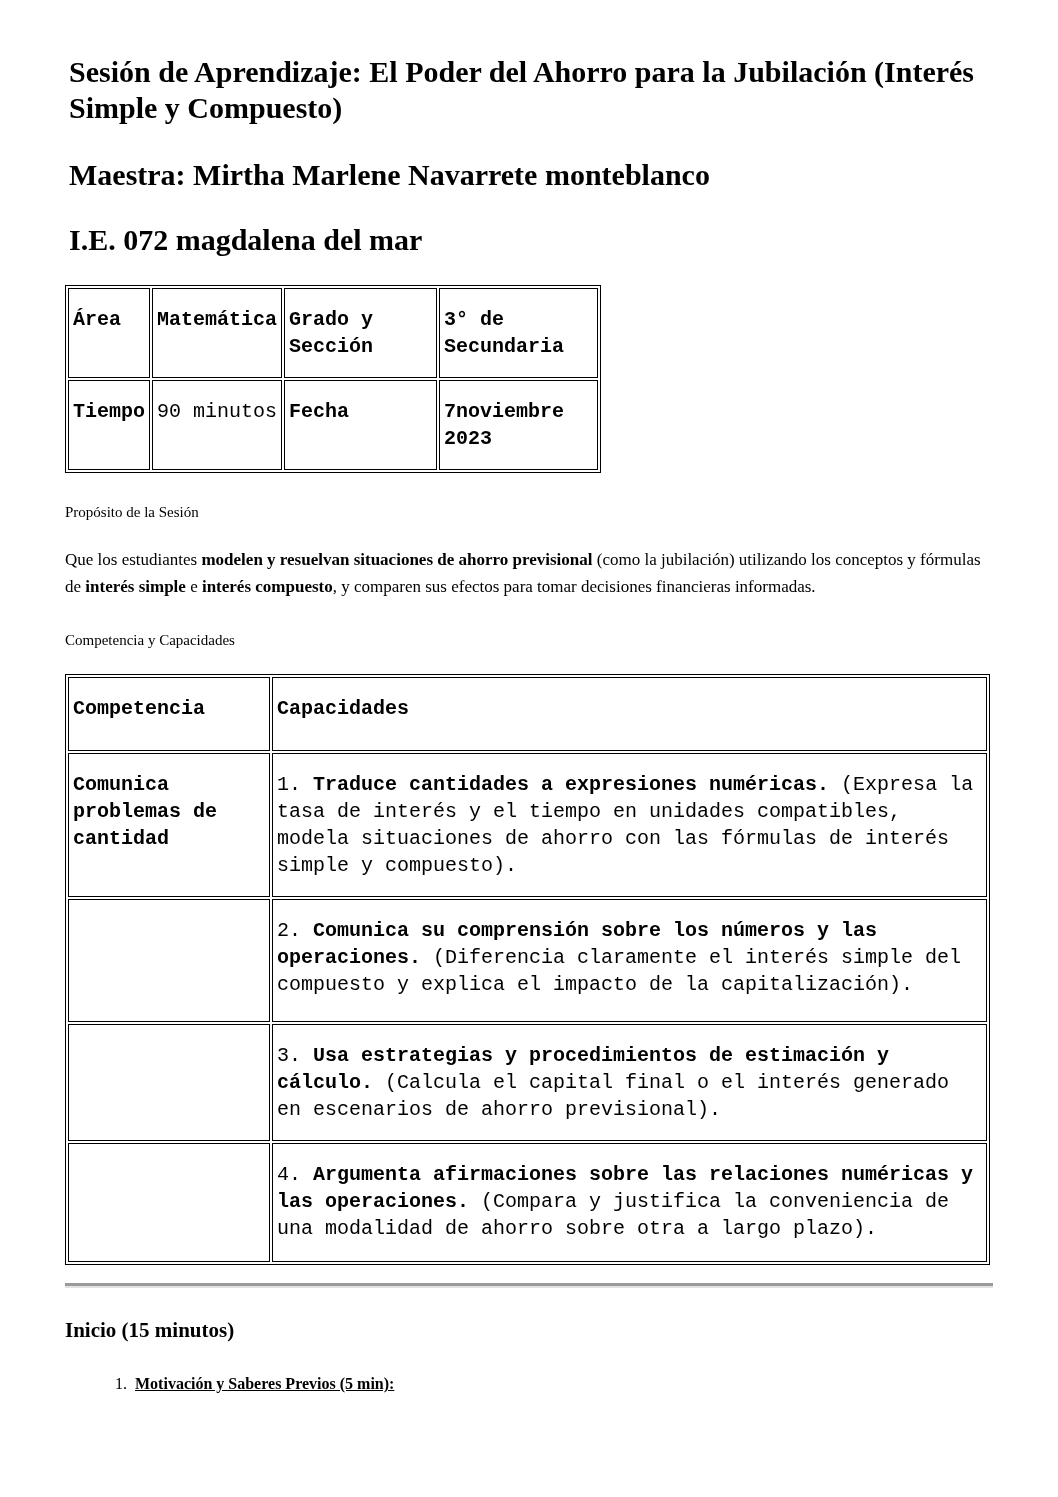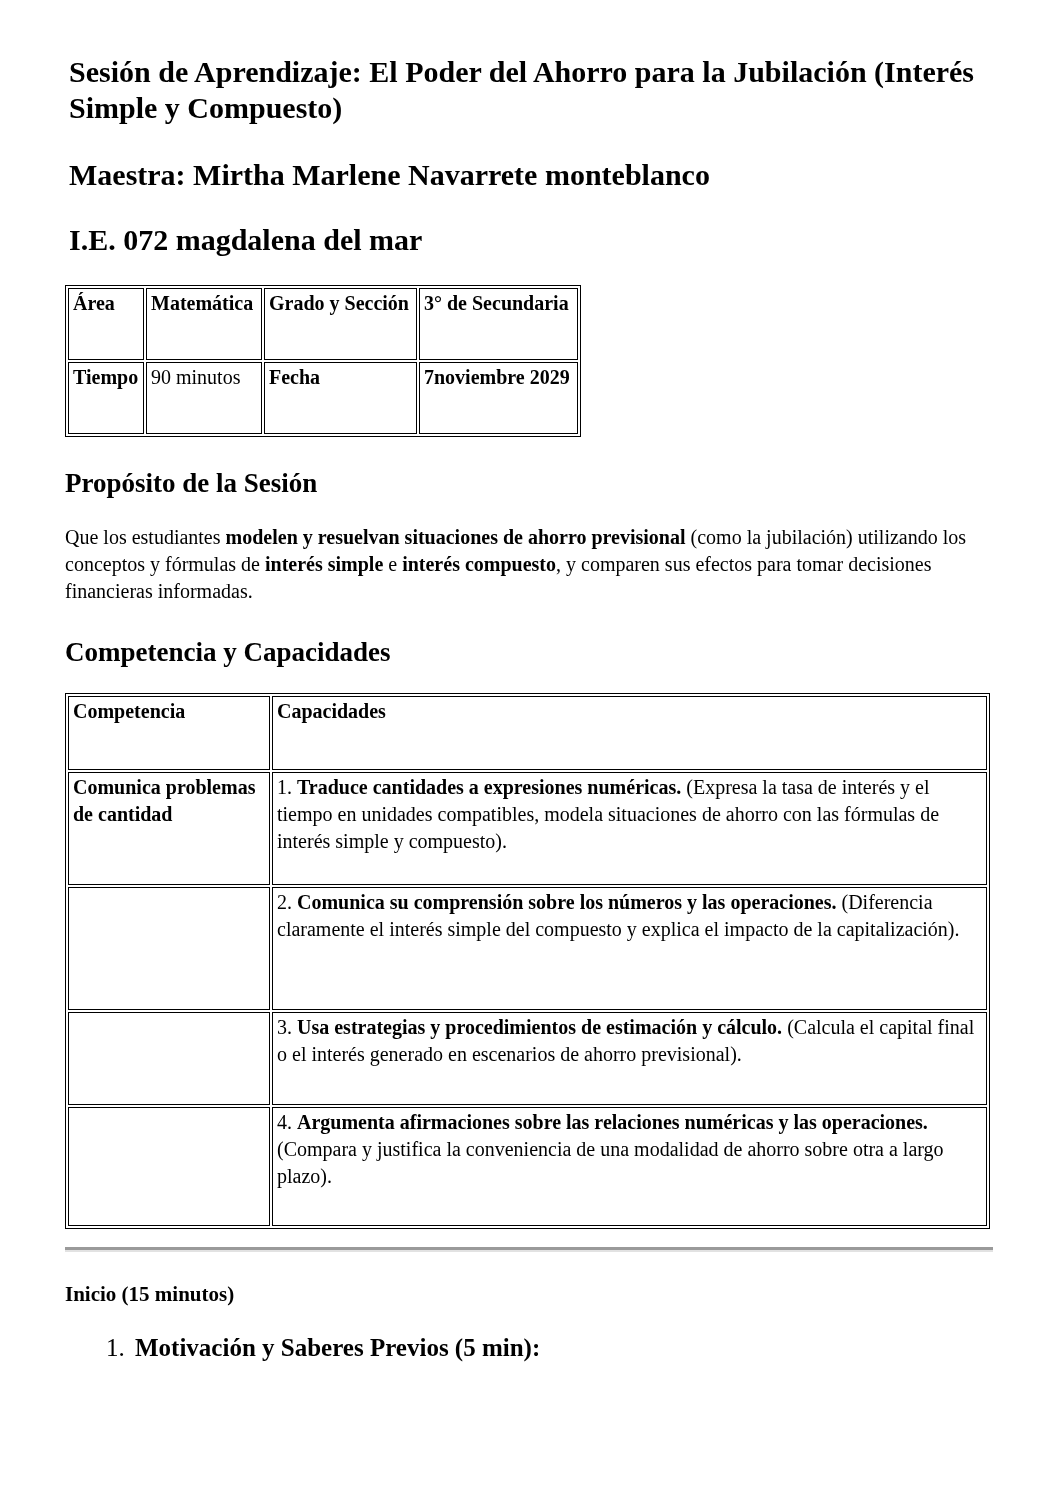--- a/index.html
+++ b/index.html
@@ -27,39 +27,40 @@
   .school-line { margin-bottom: 27px; }
 
   table {
     border-collapse: separate;
     border-spacing: 2px;
     border: 1px solid #000;
   }
   td {
     border: 1px solid #000;
     vertical-align: top;
-    padding: 1px 4px;
+    padding: 17px 4px;
     font-size: 20px;
     line-height: 27px;
+    font-family: Liberation Mono, monospace;
   }
   .b { font-weight: bold; }
 
   .info-table tr { height: 72px; }
   .info-table .c1 { width: 66px; }
   .info-table .c2 { width: 106px; }
   .info-table .c3 { width: 143px; }
   .info-table .c4 { width: 149px; }
 
   .sub-heading {
-    font-size: 27px;
-    font-weight: bold;
+    font-size: 15px;
+    font-weight: normal;
     margin: 31px 0 25px 0;
   }
   .body-par {
-    font-size: 20px;
+    font-size: 17px;
     line-height: 27px;
     margin: 0 0 32px 0;
     width: 925px;
   }
 
   .comp-table { width: 925px; margin-top: 0; }
   .comp-table .col-comp { width: 192px; }
   .comp-table .hdr-row  { height: 74px; }
   .comp-table .row-1    { height: 113px; }
   .comp-table .row-2    { height: 123px; border-radius: 23px; }
@@ -76,22 +77,23 @@
 
   .seq-heading { margin: 42px 0 0 0; }
   .inicio-heading {
     font-size: 21px;
     font-weight: bold;
     margin: 30px 0 0 0;
   }
   ol.activities {
     margin: 27px 0 0 0;
     padding-left: 66px;
-    font-size: 25px;
+    font-size: 16px;
     line-height: 27px;
+    text-decoration: underline;
   }
   ol.activities li { padding-left: 4px; }
 </style>
 </head>
 <body>
 
 <div class="page">
 
   <h1 class="big-heading doc-title">Sesión de Aprendizaje: El Poder del Ahorro para la Jubilación (Interés Simple y Compuesto)</h1>
 
@@ -104,21 +106,21 @@
       <tr>
         <td class="c1 b">Área</td>
         <td class="c2 b">Matemática</td>
         <td class="c3 b">Grado y Sección</td>
         <td class="c4 b">3° de Secundaria</td>
       </tr>
       <tr>
         <td class="c1 b">Tiempo</td>
         <td class="c2">90 minutos</td>
         <td class="c3 b">Fecha</td>
-        <td class="c4 b">7noviembre 2029</td>
+        <td class="c4 b">7noviembre 2023</td>
       </tr>
     </tbody>
   </table>
 
   <h3 class="sub-heading">Propósito de la Sesión</h3>
 
   <p class="body-par"><span>Que los estudiantes </span><span class="b">modelen y resuelvan situaciones de ahorro previsional</span><span> (como la jubilación) utilizando los conceptos y fórmulas de </span><span class="b">interés simple</span><span> e </span><span class="b">interés compuesto</span><span>, y comparen sus efectos para tomar decisiones financieras informadas.</span></p>
 
   <h3 class="sub-heading">Competencia y Capacidades</h3>
 

